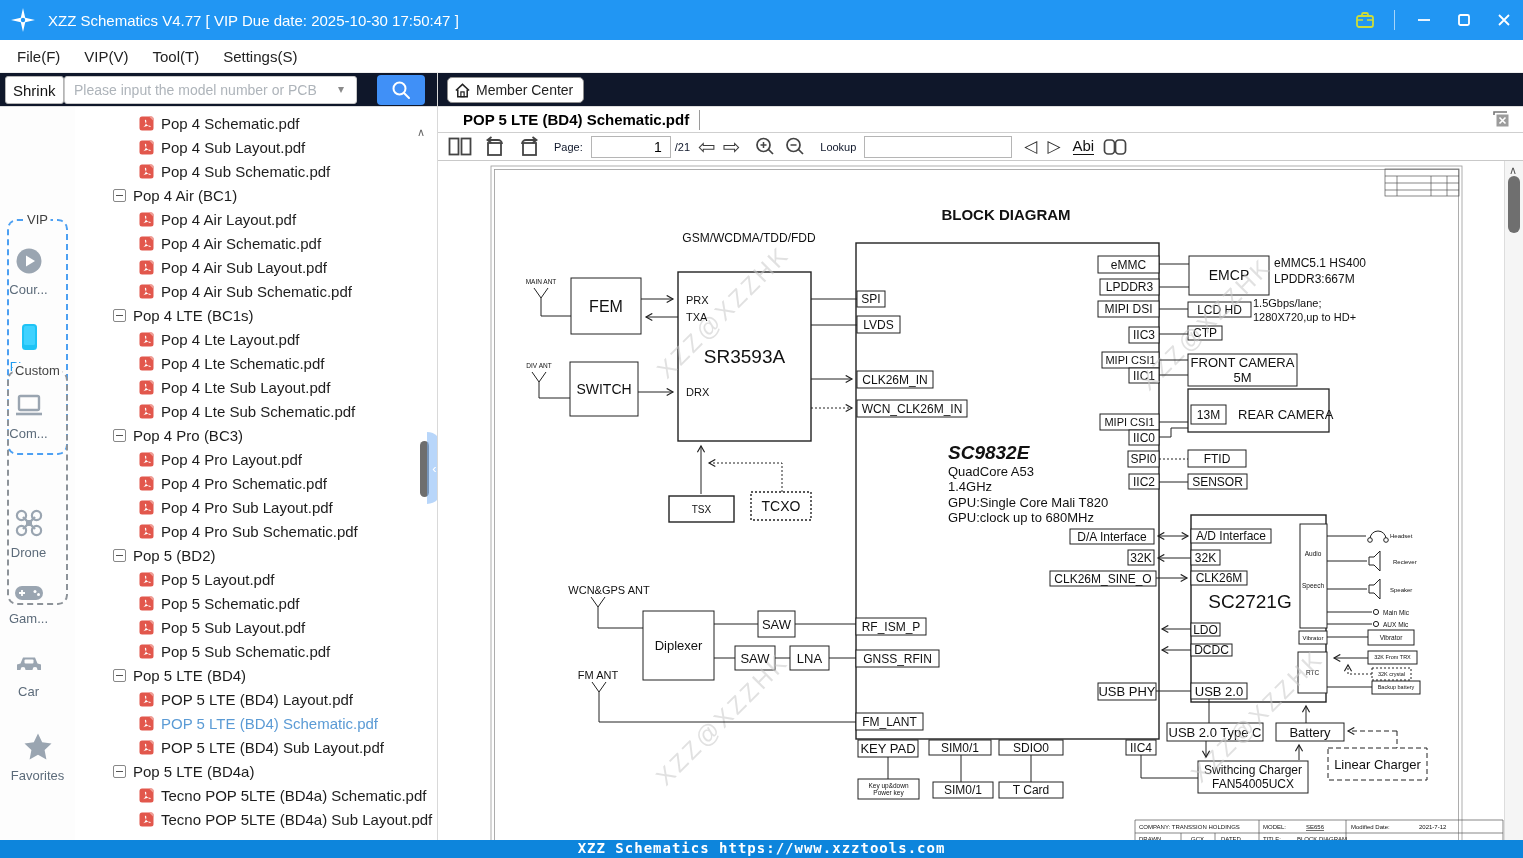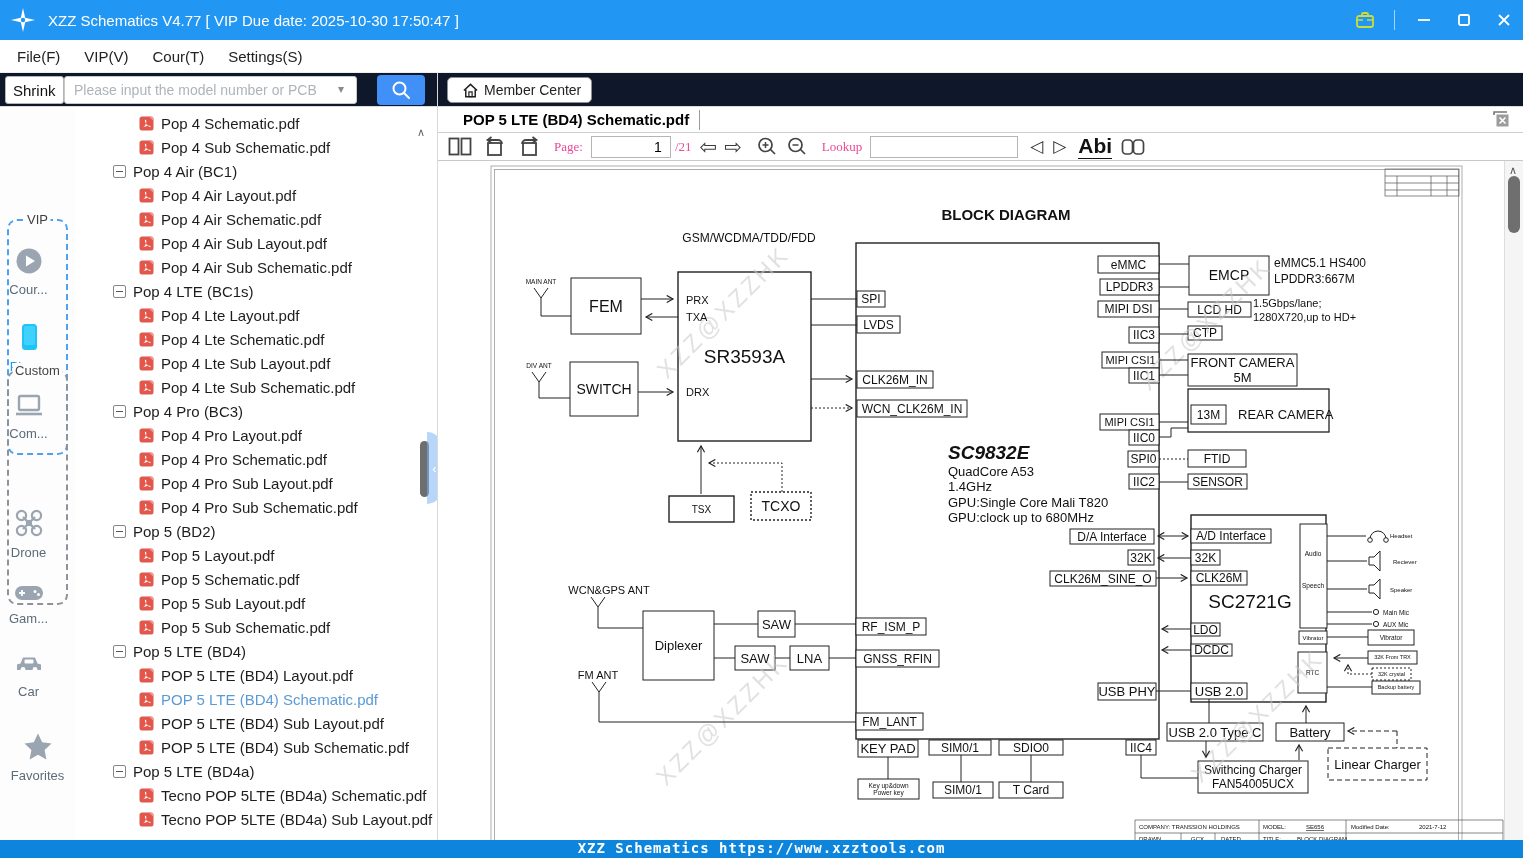--- a/index.html
+++ b/index.html
@@ -25,21 +25,21 @@
   .searchrow { position:absolute; left:0; top:73px; width:1523px; height:34px; background:#0f172a;
     border-bottom:1px solid #ddd; }
   .shrink-btn { position:absolute; left:5px; top:3px; height:28px; padding:0 7px; font-size:15px;
     border:1px solid #b5b5b5; border-radius:3px; background:#fff; color:#111; display:flex; align-items:center; }
   .model-input { position:absolute; left:64px; top:3px; width:293px; height:28px; border:1px solid #c8c8c8;
     border-radius:3px; font-size:14px; padding:0 26px 0 9px; color:#333; font-family:"Liberation Sans",sans-serif; }
   .model-input::placeholder { color:#aeb4ba; }
   .input-chevron { position:absolute; left:338px; top:9px; font-size:12px; color:#8a8a8a; }
   .search-btn { position:absolute; left:377px; top:2px; width:48px; height:30px; background:#4090f7;
     border:none; border-radius:4px; display:flex; align-items:center; justify-content:center; cursor:pointer; }
-  .member-btn { position:absolute; left:447px; top:4px; height:26px; padding:0 10px 0 14px; background:#fff;
+  .member-btn { position:absolute; left:447px; top:4px; height:26px; padding:0 10px 0 6px; background:#fff;
     border:1px solid #8f8f8f; border-radius:5px; display:flex; align-items:center; gap:5px; font-size:14px; color:#222; }
 
   
   .rail { position:absolute; left:0; top:107px; width:75px; height:733px; background:#fdfdfd; }
   .rail-group { position:absolute; left:7px; width:61px; border-radius:10px; }
   .g-vip { top:112px; height:236px; border:2px dashed #4da0f2; }
   .g-custom { top:263px; height:235px; border:2px dashed #8d9399; }
   .rail-glabel { position:absolute; top:-9px; left:50%; transform:translateX(-50%); background:#fdfdfd;
     padding:0 3px; font-size:13px; }
   .gl-vip { color:#404040; }
@@ -68,28 +68,28 @@
 
   
   .tabbar { position:absolute; left:438px; top:107px; width:1085px; height:26px; background:#fff; border-bottom:1px solid #cfcfcf; }
   .tab-label { position:absolute; left:25px; top:4px; font-size:15px; font-weight:bold; color:#000; }
   .tab-sep { position:absolute; left:261px; top:3px; width:1px; height:20px; background:#9a9a9a; }
   .tab-close { position:absolute; right:12px; top:3px; cursor:pointer; }
 
   .toolbar { position:absolute; left:438px; top:133px; width:1085px; height:28px; background:#fff;
     border-bottom:1px solid #c9c9c9; display:flex; align-items:center; }
   .tb { color:#444; display:flex; align-items:center; justify-content:center; cursor:pointer; flex:0 0 auto; }
-  .tb-label { font-size:13px; color:#ec4899; flex:0 0 auto;font-family:Liberation Serif, serif; }
+  .tb-label { font-size:11px; color:#0f172a; flex:0 0 auto; }
   .page-input { width:80px; height:22px; border:1px solid #b5b5b5; font-size:14px; text-align:right;
     padding-right:8px; font-family:"Liberation Sans",sans-serif; }
   .lookup-input { width:148px; height:22px; border:1px solid #b5b5b5; font-size:14px; padding:0 6px;
     font-family:"Liberation Sans",sans-serif; }
   .uarrow { font-size:21px; color:#3c3c3c; line-height:1; }
   .utri { font-size:17px; color:#2a2a2a; line-height:1; }
-  .abi { font-size:21px; color:#111; border-bottom:1.5px solid #111; line-height:1.1; cursor:pointer;font-weight:bold; }
+  .abi { font-size:15px; color:#111; border-bottom:1.5px solid #111; line-height:1.1; cursor:pointer; }
 
   .pdfarea { position:absolute; left:438px; top:161px; width:1066px; height:679px; background:#fff; overflow:hidden; }
   .pdf-scrollbar { position:absolute; left:1504px; top:161px; width:19px; height:679px; background:#f5f5f5; border-left:1px solid #ddd; }
   .sb-up { position:absolute; left:4px; top:3px; font-size:11px; color:#555; }
   .sb-thumb { position:absolute; left:3px; top:15px; width:12px; height:57px; background:#6f6f6f; border-radius:6px; }
 
   
   .statusbar { position:absolute; left:0; top:840px; width:1523px; height:18px; background:#0d85dc;
     display:flex; align-items:flex-start; justify-content:center; }
   .statusbar span { color:#fff; font-family:"DejaVu Sans Mono", monospace; font-weight:bold;
@@ -137,21 +137,21 @@
         <svg width="16" height="16" viewBox="0 0 16 16">
             <path d="M3,3 L13,13 M13,3 L3,13" stroke="#fff" stroke-width="1.8"></path>
           </svg>
       </span>
     </div>
   </div>
 
   <div class="menubar">
     <span class="menu-item">File(F)</span>
     <span class="menu-item">VIP(V)</span>
-    <span class="menu-item">Cour(T)</span>
+    <span class="menu-item">Tool(T)</span>
     <span class="menu-item">Settings(S)</span>
   </div>
 
   <div class="searchrow">
     <div class="shrink-btn">Shrink</div>
     <input class="model-input" placeholder="Please input the model number or PCB" style="">
     <span class="input-chevron">▾</span>
     <button class="search-btn">
       <svg width="22" height="22" viewBox="0 0 22 22">
         <circle cx="9.5" cy="9.5" r="6" fill="none" stroke="#fff" stroke-width="2"></circle>
@@ -243,20 +243,28 @@
           <path d="M4,11.3 C6.4,9.9 7.8,6.2 7.2,4.4 C6.8,3.4 5.6,3.8 6,5.2 C6.6,7.5 8.9,10.6 11.1,10.8 C12.2,10.85 11.9,9.7 10.8,9.7 C8.6,9.7 5.8,10.4 4,11.3 Z" fill="#fff"></path>
         </svg>
         <span>Pop 4 Schematic.pdf</span>
       </div>
       <div class="trow file">
         <svg width="15" height="15" viewBox="0 0 15 15">
           <rect x="0.5" y="0.5" width="14" height="14" rx="2.5" fill="#e2574c"></rect>
           <path d="M10,0.5 L14.5,5 V2.5 A2,2 0 0 0 12.5,0.5 Z" fill="#ef9e96"></path>
           <path d="M4,11.3 C6.4,9.9 7.8,6.2 7.2,4.4 C6.8,3.4 5.6,3.8 6,5.2 C6.6,7.5 8.9,10.6 11.1,10.8 C12.2,10.85 11.9,9.7 10.8,9.7 C8.6,9.7 5.8,10.4 4,11.3 Z" fill="#fff"></path>
         </svg>
+        <span>Pop 4 Sub Layout.pdf</span>
+      </div>
+      <div class="trow file">
+        <svg width="15" height="15" viewBox="0 0 15 15">
+          <rect x="0.5" y="0.5" width="14" height="14" rx="2.5" fill="#e2574c"></rect>
+          <path d="M10,0.5 L14.5,5 V2.5 A2,2 0 0 0 12.5,0.5 Z" fill="#ef9e96"></path>
+          <path d="M4,11.3 C6.4,9.9 7.8,6.2 7.2,4.4 C6.8,3.4 5.6,3.8 6,5.2 C6.6,7.5 8.9,10.6 11.1,10.8 C12.2,10.85 11.9,9.7 10.8,9.7 C8.6,9.7 5.8,10.4 4,11.3 Z" fill="#fff"></path>
+        </svg>
         <span>Pop 4 Sub Schematic.pdf</span>
       </div>
       <div class="trow group">
         <span class="minus-box"></span>
         <span>Pop 4 Air (BC1)</span>
       </div>
       <div class="trow file">
         <svg width="15" height="15" viewBox="0 0 15 15">
           <rect x="0.5" y="0.5" width="14" height="14" rx="2.5" fill="#e2574c"></rect>
           <path d="M10,0.5 L14.5,5 V2.5 A2,2 0 0 0 12.5,0.5 Z" fill="#ef9e96"></path>
@@ -416,28 +424,20 @@
         </svg>
         <span>POP 5 LTE (BD4) Schematic.pdf</span>
       </div>
       <div class="trow file">
         <svg width="15" height="15" viewBox="0 0 15 15">
           <rect x="0.5" y="0.5" width="14" height="14" rx="2.5" fill="#e2574c"></rect>
           <path d="M10,0.5 L14.5,5 V2.5 A2,2 0 0 0 12.5,0.5 Z" fill="#ef9e96"></path>
           <path d="M4,11.3 C6.4,9.9 7.8,6.2 7.2,4.4 C6.8,3.4 5.6,3.8 6,5.2 C6.6,7.5 8.9,10.6 11.1,10.8 C12.2,10.85 11.9,9.7 10.8,9.7 C8.6,9.7 5.8,10.4 4,11.3 Z" fill="#fff"></path>
         </svg>
         <span>POP 5 LTE (BD4) Sub Layout.pdf</span>
-      </div>
-      <div class="trow file">
-        <svg width="15" height="15" viewBox="0 0 15 15">
-          <rect x="0.5" y="0.5" width="14" height="14" rx="2.5" fill="#e2574c"></rect>
-          <path d="M10,0.5 L14.5,5 V2.5 A2,2 0 0 0 12.5,0.5 Z" fill="#ef9e96"></path>
-          <path d="M4,11.3 C6.4,9.9 7.8,6.2 7.2,4.4 C6.8,3.4 5.6,3.8 6,5.2 C6.6,7.5 8.9,10.6 11.1,10.8 C12.2,10.85 11.9,9.7 10.8,9.7 C8.6,9.7 5.8,10.4 4,11.3 Z" fill="#fff"></path>
-        </svg>
-        <span>POP 5 LTE (BD4) Sub Schematic.pdf</span>
       </div>
       <div class="trow group">
         <span class="minus-box"></span>
         <span>Pop 5 LTE (BD4a)</span>
       </div>
       <div class="trow file">
         <svg width="15" height="15" viewBox="0 0 15 15">
           <rect x="0.5" y="0.5" width="14" height="14" rx="2.5" fill="#e2574c"></rect>
           <path d="M10,0.5 L14.5,5 V2.5 A2,2 0 0 0 12.5,0.5 Z" fill="#ef9e96"></path>
           <path d="M4,11.3 C6.4,9.9 7.8,6.2 7.2,4.4 C6.8,3.4 5.6,3.8 6,5.2 C6.6,7.5 8.9,10.6 11.1,10.8 C12.2,10.85 11.9,9.7 10.8,9.7 C8.6,9.7 5.8,10.4 4,11.3 Z" fill="#fff"></path>

